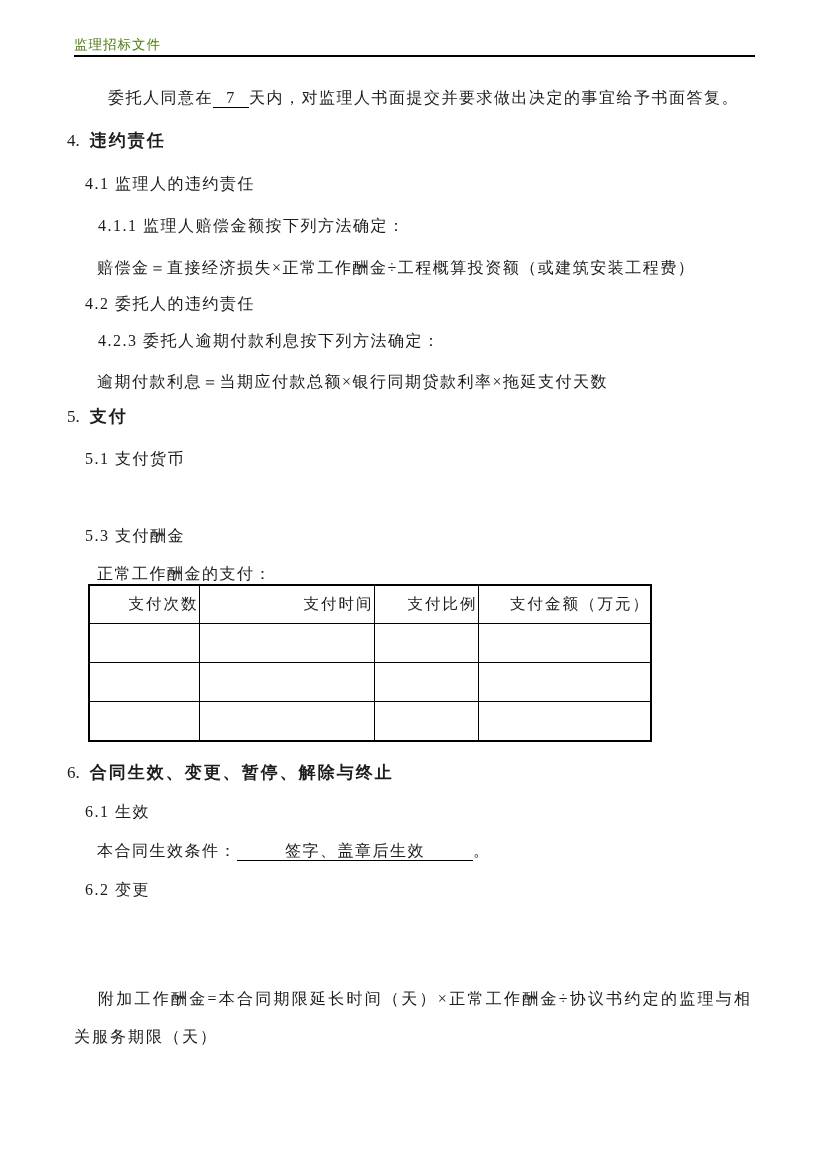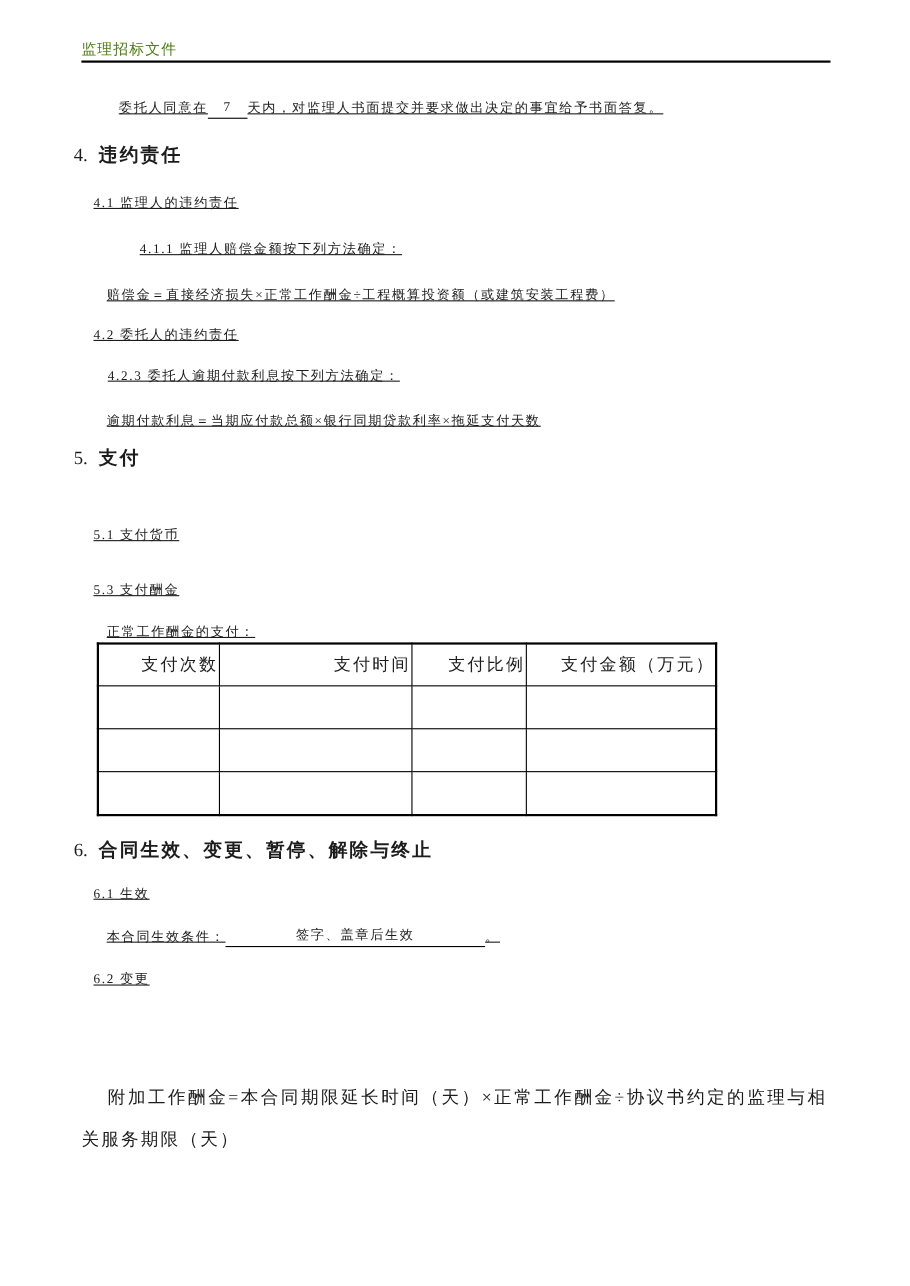--- a/index.html
+++ b/index.html
@@ -30,25 +30,24 @@
   .header-rule {
     left: 74px;
     top: 55px;
     width: 681px;
     height: 2px;
     background: #000;
   }
 
   
   .line {
-    font-size: 12px;
+    font-size: 16px;
     letter-spacing: 1.5px;
     white-space: nowrap;
     line-height: 20px;
-    text-decoration: underline;
   }
 
   
   .sec-heading {
     font-size: 17px;
     letter-spacing: 2px;
     white-space: nowrap;
     line-height: 22px;
   }
   .sec-heading .sec-num {
@@ -113,30 +112,30 @@
   <div class="abs header-rule"></div>
 
   <div class="abs line" style="left:108px; top:88px;">
     <span>委托人同意在</span><span class="blank blank-days">7</span><span>天内，对监理人书面提交并要求做出决定的事宜给予书面答复。</span>
   </div>
 
   <div class="abs sec-heading" style="left:67px; top:130px;">
     <span class="sec-num">4.</span><span class="sec-title">违约责任</span>
   </div>
   <div class="abs line" style="left:85px; top:174px;">4.1 监理人的违约责任</div>
-  <div class="abs line" style="left:98px; top:216px;margin-left:29px;">4.1.1 监理人赔偿金额按下列方法确定：</div>
+  <div class="abs line" style="left:98px; top:216px;">4.1.1 监理人赔偿金额按下列方法确定：</div>
   <div class="abs line" style="left:97px; top:258px;text-align:center;">赔偿金＝直接经济损失×正常工作酬金÷工程概算投资额（或建筑安装工程费）</div>
   <div class="abs line" style="left:85px; top:294px;">4.2 委托人的违约责任</div>
   <div class="abs line" style="left:98px; top:331px;">4.2.3 委托人逾期付款利息按下列方法确定：</div>
   <div class="abs line" style="left:97px; top:372px;">逾期付款利息＝当期应付款总额×银行同期贷款利率×拖延支付天数</div>
 
   <div class="abs sec-heading" style="left:67px; top:406px;">
     <span class="sec-num">5.</span><span class="sec-title">支付</span>
   </div>
-  <div class="abs line" style="left:85px; top:449px;margin-top:27px;">5.1 支付货币</div>
+  <div class="abs line" style="left:85px; top:449px;">5.1 支付货币</div>
   <div class="abs line" style="left:85px; top:526px;">5.3 支付酬金</div>
   <div class="abs line" style="left:97px; top:564px;">正常工作酬金的支付：</div>
 
   <table class="abs pay-table" style="left:88px; top:584px;">
     <colgroup>
       <col style="width:110px">
         <col style="width:175px">
         <col style="width:104px">
         <col style="width:173px">
     </colgroup>

